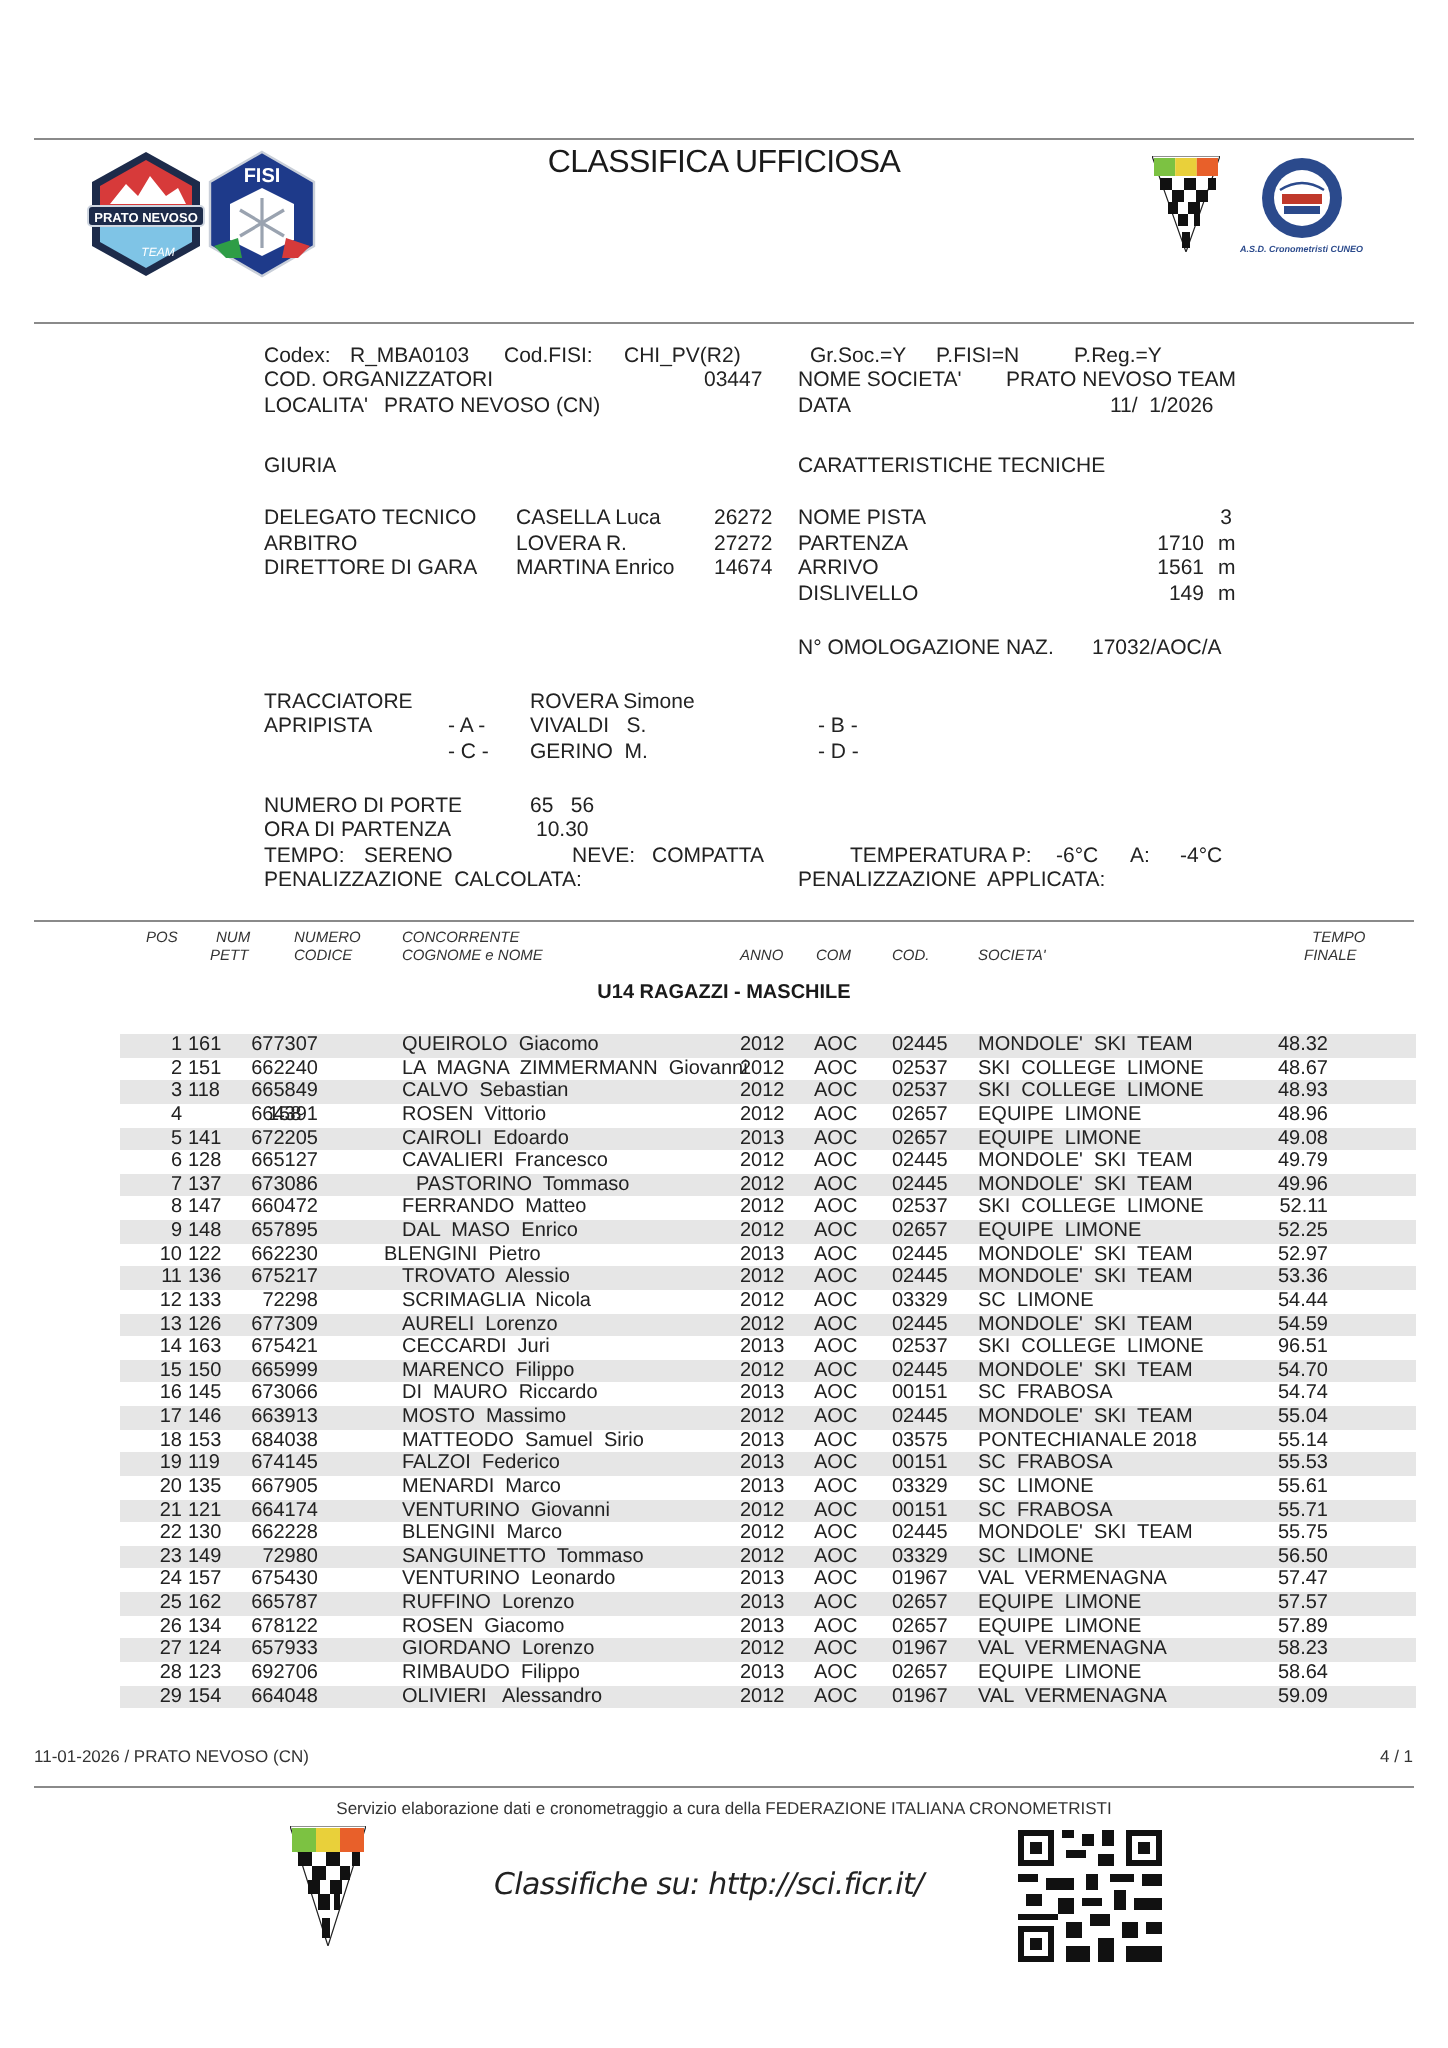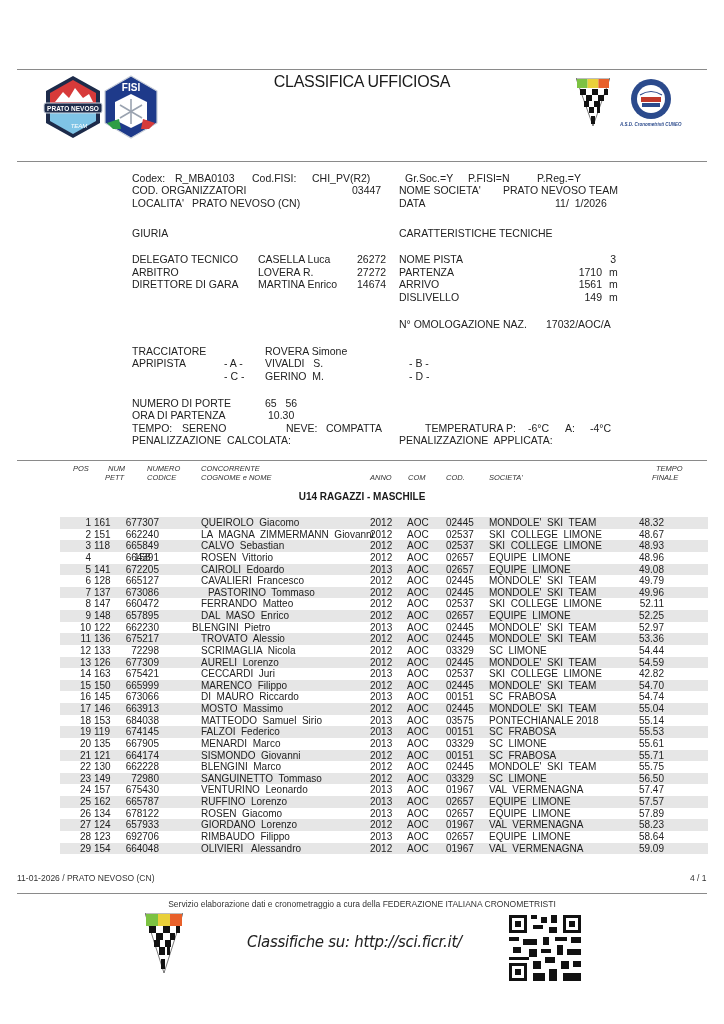--- a/index.html
+++ b/index.html
@@ -334,21 +334,21 @@
     </div>
     <div class="row">
       <span class="r" style="left: 0px; width: 31px;">14</span>
       <span style="left: 34px; width: 22px;">163</span>
       <span class="r" style="left: 65px; width: 34px;">675421</span>
       <span style="left: 141px; width: 190px;">CECCARDI  Juri</span>
       <span style="left: 310px; width: 30px;">2013</span>
       <span style="left: 347px; width: 25px;">AOC</span>
       <span style="left: 386px; width: 30px;">02537</span>
       <span style="left: 429px; width: 150px;">SKI  COLLEGE  LIMONE</span>
-      <span class="r" style="left: 570px; width: 34px;">42.82</span>
+      <span class="r" style="left: 570px; width: 34px;">96.51</span>
     </div>
     <div class="row alt">
       <span class="r" style="left: 0px; width: 31px;">15</span>
       <span style="left: 34px; width: 22px;">150</span>
       <span class="r" style="left: 65px; width: 34px;">665999</span>
       <span style="left: 141px; width: 190px;">MARENCO  Filippo</span>
       <span style="left: 310px; width: 30px;">2012</span>
       <span style="left: 347px; width: 25px;">AOC</span>
       <span style="left: 386px; width: 30px;">02445</span>
       <span style="left: 429px; width: 150px;">MONDOLE'  SKI  TEAM</span>
@@ -406,21 +406,21 @@
       <span style="left: 310px; width: 30px;">2013</span>
       <span style="left: 347px; width: 25px;">AOC</span>
       <span style="left: 386px; width: 30px;">03329</span>
       <span style="left: 429px; width: 150px;">SC  LIMONE</span>
       <span class="r" style="left: 570px; width: 34px;">55.61</span>
     </div>
     <div class="row alt">
       <span class="r" style="left: 0px; width: 31px;">21</span>
       <span style="left: 34px; width: 22px;">121</span>
       <span class="r" style="left: 65px; width: 34px;">664174</span>
-      <span style="left: 141px; width: 190px;">SISMONDO  Giovanni</span>
+      <span style="left: 141px; width: 190px;">VENTURINO  Giovanni</span>
       <span style="left: 310px; width: 30px;">2012</span>
       <span style="left: 347px; width: 25px;">AOC</span>
       <span style="left: 386px; width: 30px;">00151</span>
       <span style="left: 429px; width: 150px;">SC  FRABOSA</span>
       <span class="r" style="left: 570px; width: 34px;">55.71</span>
     </div>
     <div class="row">
       <span class="r" style="left: 0px; width: 31px;">22</span>
       <span style="left: 34px; width: 22px;">130</span>
       <span class="r" style="left: 65px; width: 34px;">662228</span>

